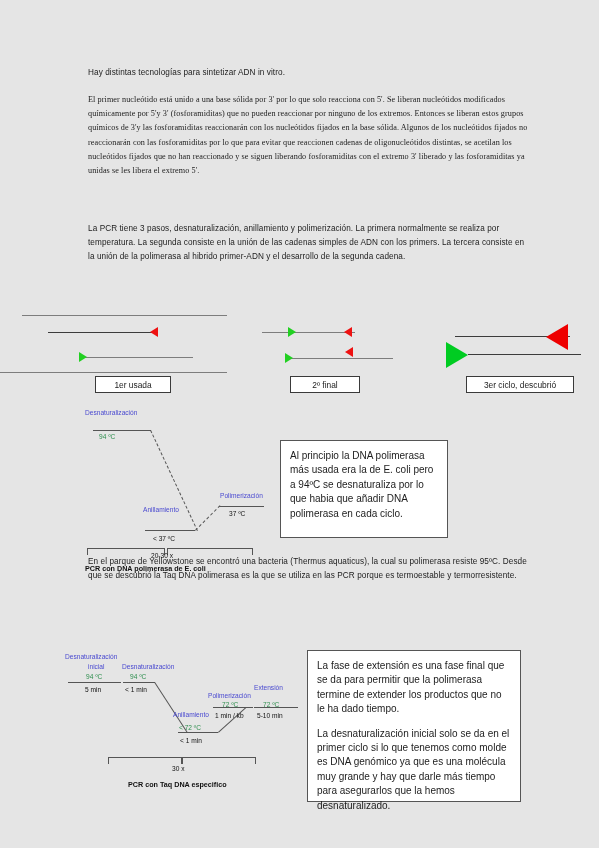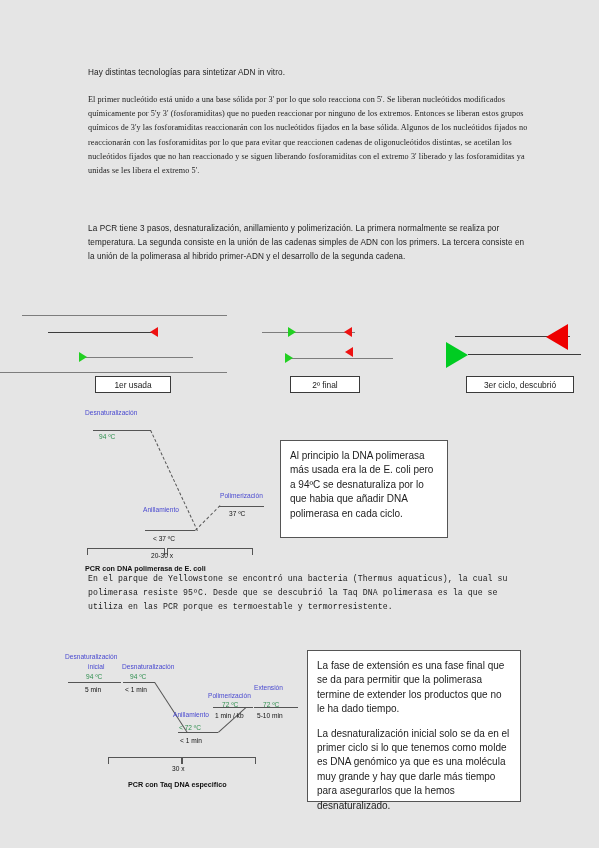--- a/index.html
+++ b/index.html
@@ -213,21 +213,21 @@
     <div class="brace" style="left:82px; top:140px; width:86px;"></div>
     <div class="lbl black" style="left:66px; top:143px;">20-30 x</div>
 
     <div class="caption" style="left:0px; top:156px;">PCR con DNA polimerasa de E. coli</div>
   </div>
 
   <div class="note" style="left:280px; top:440px; width:168px; height:98px;">
     <p>Al principio la DNA polimerasa más usada era la de E. coli pero a 94ºC se desnaturaliza por lo que habia que añadir DNA polimerasa en cada ciclo.</p>
   </div>
 
-  <div class="prose" style="top:572px;font-family:Liberation Mono, monospace;">
+  <div class="prose" style="top:555px;">
     <p>En el parque de Yellowstone se encontró una bacteria (Thermus aquaticus), la cual su polimerasa resiste 95ºC. Desde que se descubrió la Taq DNA polimerasa es la que se utiliza en las PCR porque es termoestable y termorresistente.</p>
   </div>
 
   <div class="pcr-wrap" style="left:60px; top:652px; width:240px; height:160px;">
 
     <div class="lbl name" style="left:5px; top:0px;">Desnaturalización</div>
     <div class="lbl name" style="left:28px; top:10px;">inicial</div>
     <div class="lbl temp" style="left:26px; top:20px;">94 ºC</div>
     <div class="pcr-seg" style="left:8px; top:30px; width:53px;"></div>
     <div class="lbl time" style="left:25px; top:33px;">5 min</div>

